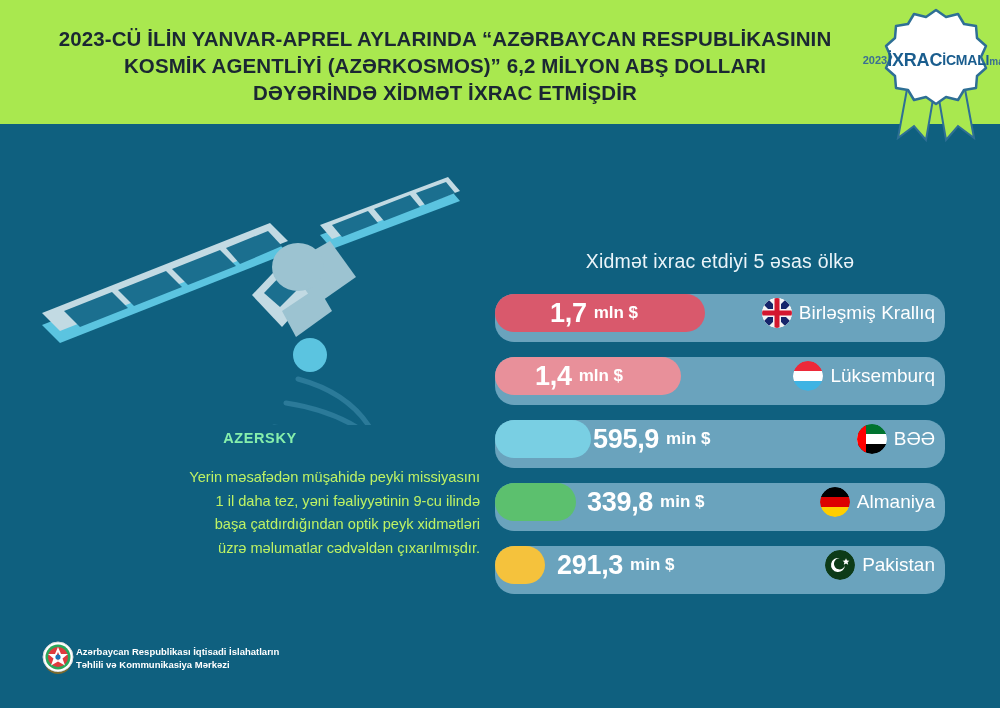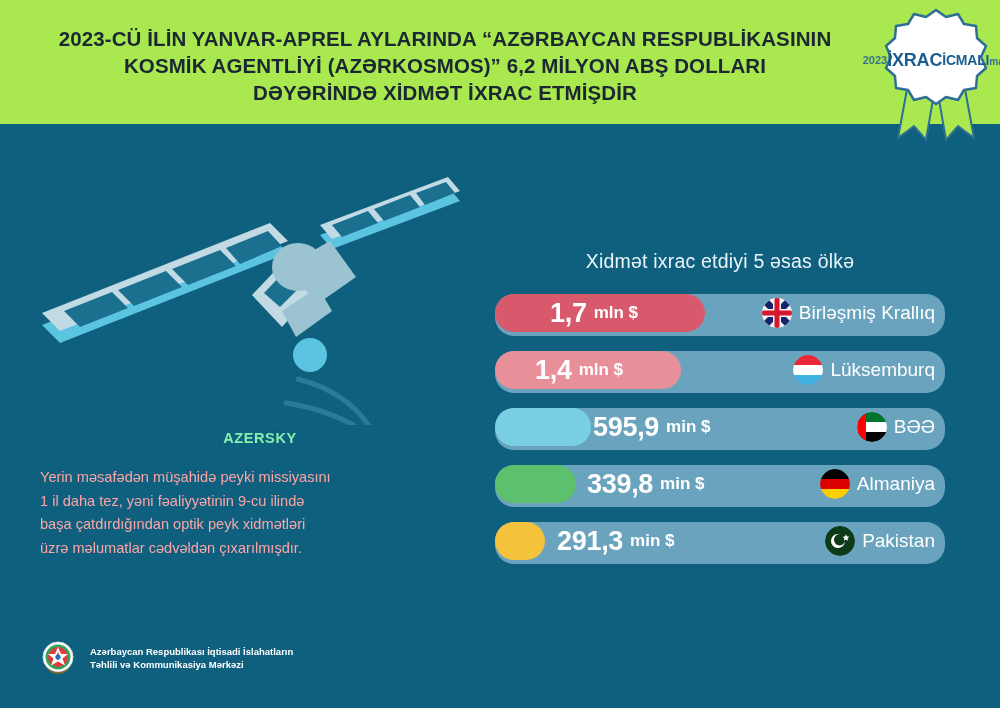--- a/index.html
+++ b/index.html
@@ -48,53 +48,53 @@
   .satellite { position:absolute; left:20px; top:115px; width:460px; height:310px; }
 
   
   .azersky-title {
     position:absolute; left:40px; top:430px; width:440px;
     text-align:center; color:#86efac; font-weight:bold;
     font-size:14.5px; letter-spacing:0.6px;
   }
   .azersky-body {
     position:absolute; left:40px; top:466px; width:440px;
-    text-align:left; color:#fca5a5;
+    text-align:right; color:#bef264;
     font-size:14.6px; line-height:23.5px;
   }
   .azersky-body span { display:block; }
 
   
   .chart-heading {
     position:absolute; left:495px; top:250px; width:450px;
     text-align:center; color:#eaf4f9; font-size:19.5px; letter-spacing:0.2px;
   }
   .bars { position:absolute; left:495px; top:294px; width:450px; }
   .bar-row {
-    position:relative; width:450px; height:42px; margin-bottom:15px;
+    position:relative; width:450px; height:48px; margin-bottom:15px;
     background:#6aa3bd; border-radius:19px;
   }
   .bar-fill {
     position:absolute; left:0; top:0; height:38px; border-radius:19px;
   }
   .bar-value {
     position:absolute; top:0; height:38px; display:flex; align-items:center;
     color:#ffffff; font-weight:bold; white-space:nowrap;
   }
   .bar-value .num { font-size:27px; line-height:27px; letter-spacing:-0.3px; }
   .bar-value .unit { font-size:17px; font-weight:bold; margin-left:7px; }
   .bar-right {
     position:absolute; right:10px; top:0; height:38px;
     display:flex; align-items:center; gap:7px;
   }
   .flag { width:30px; height:30px; border-radius:50%; overflow:hidden; flex:0 0 auto; }
   .country { color:#ffffff; font-size:19px; white-space:nowrap; }
 
   
-  .footer { position:absolute; left:40px; top:640px; display:flex; align-items:center; gap:14px; }
+  .footer { position:absolute; left:40px; top:640px; display:flex; align-items:center; gap:0; }
   .footer-emblem { width:36px; height:36px; flex:0 0 auto; }
   .footer-text { color:#ffffff; font-size:9.5px; font-weight:bold; line-height:13px; }
   .footer-text span { display:block; }
 </style>
 </head>
 <body>
 
 <div id="page">
 
   <div class="header">

